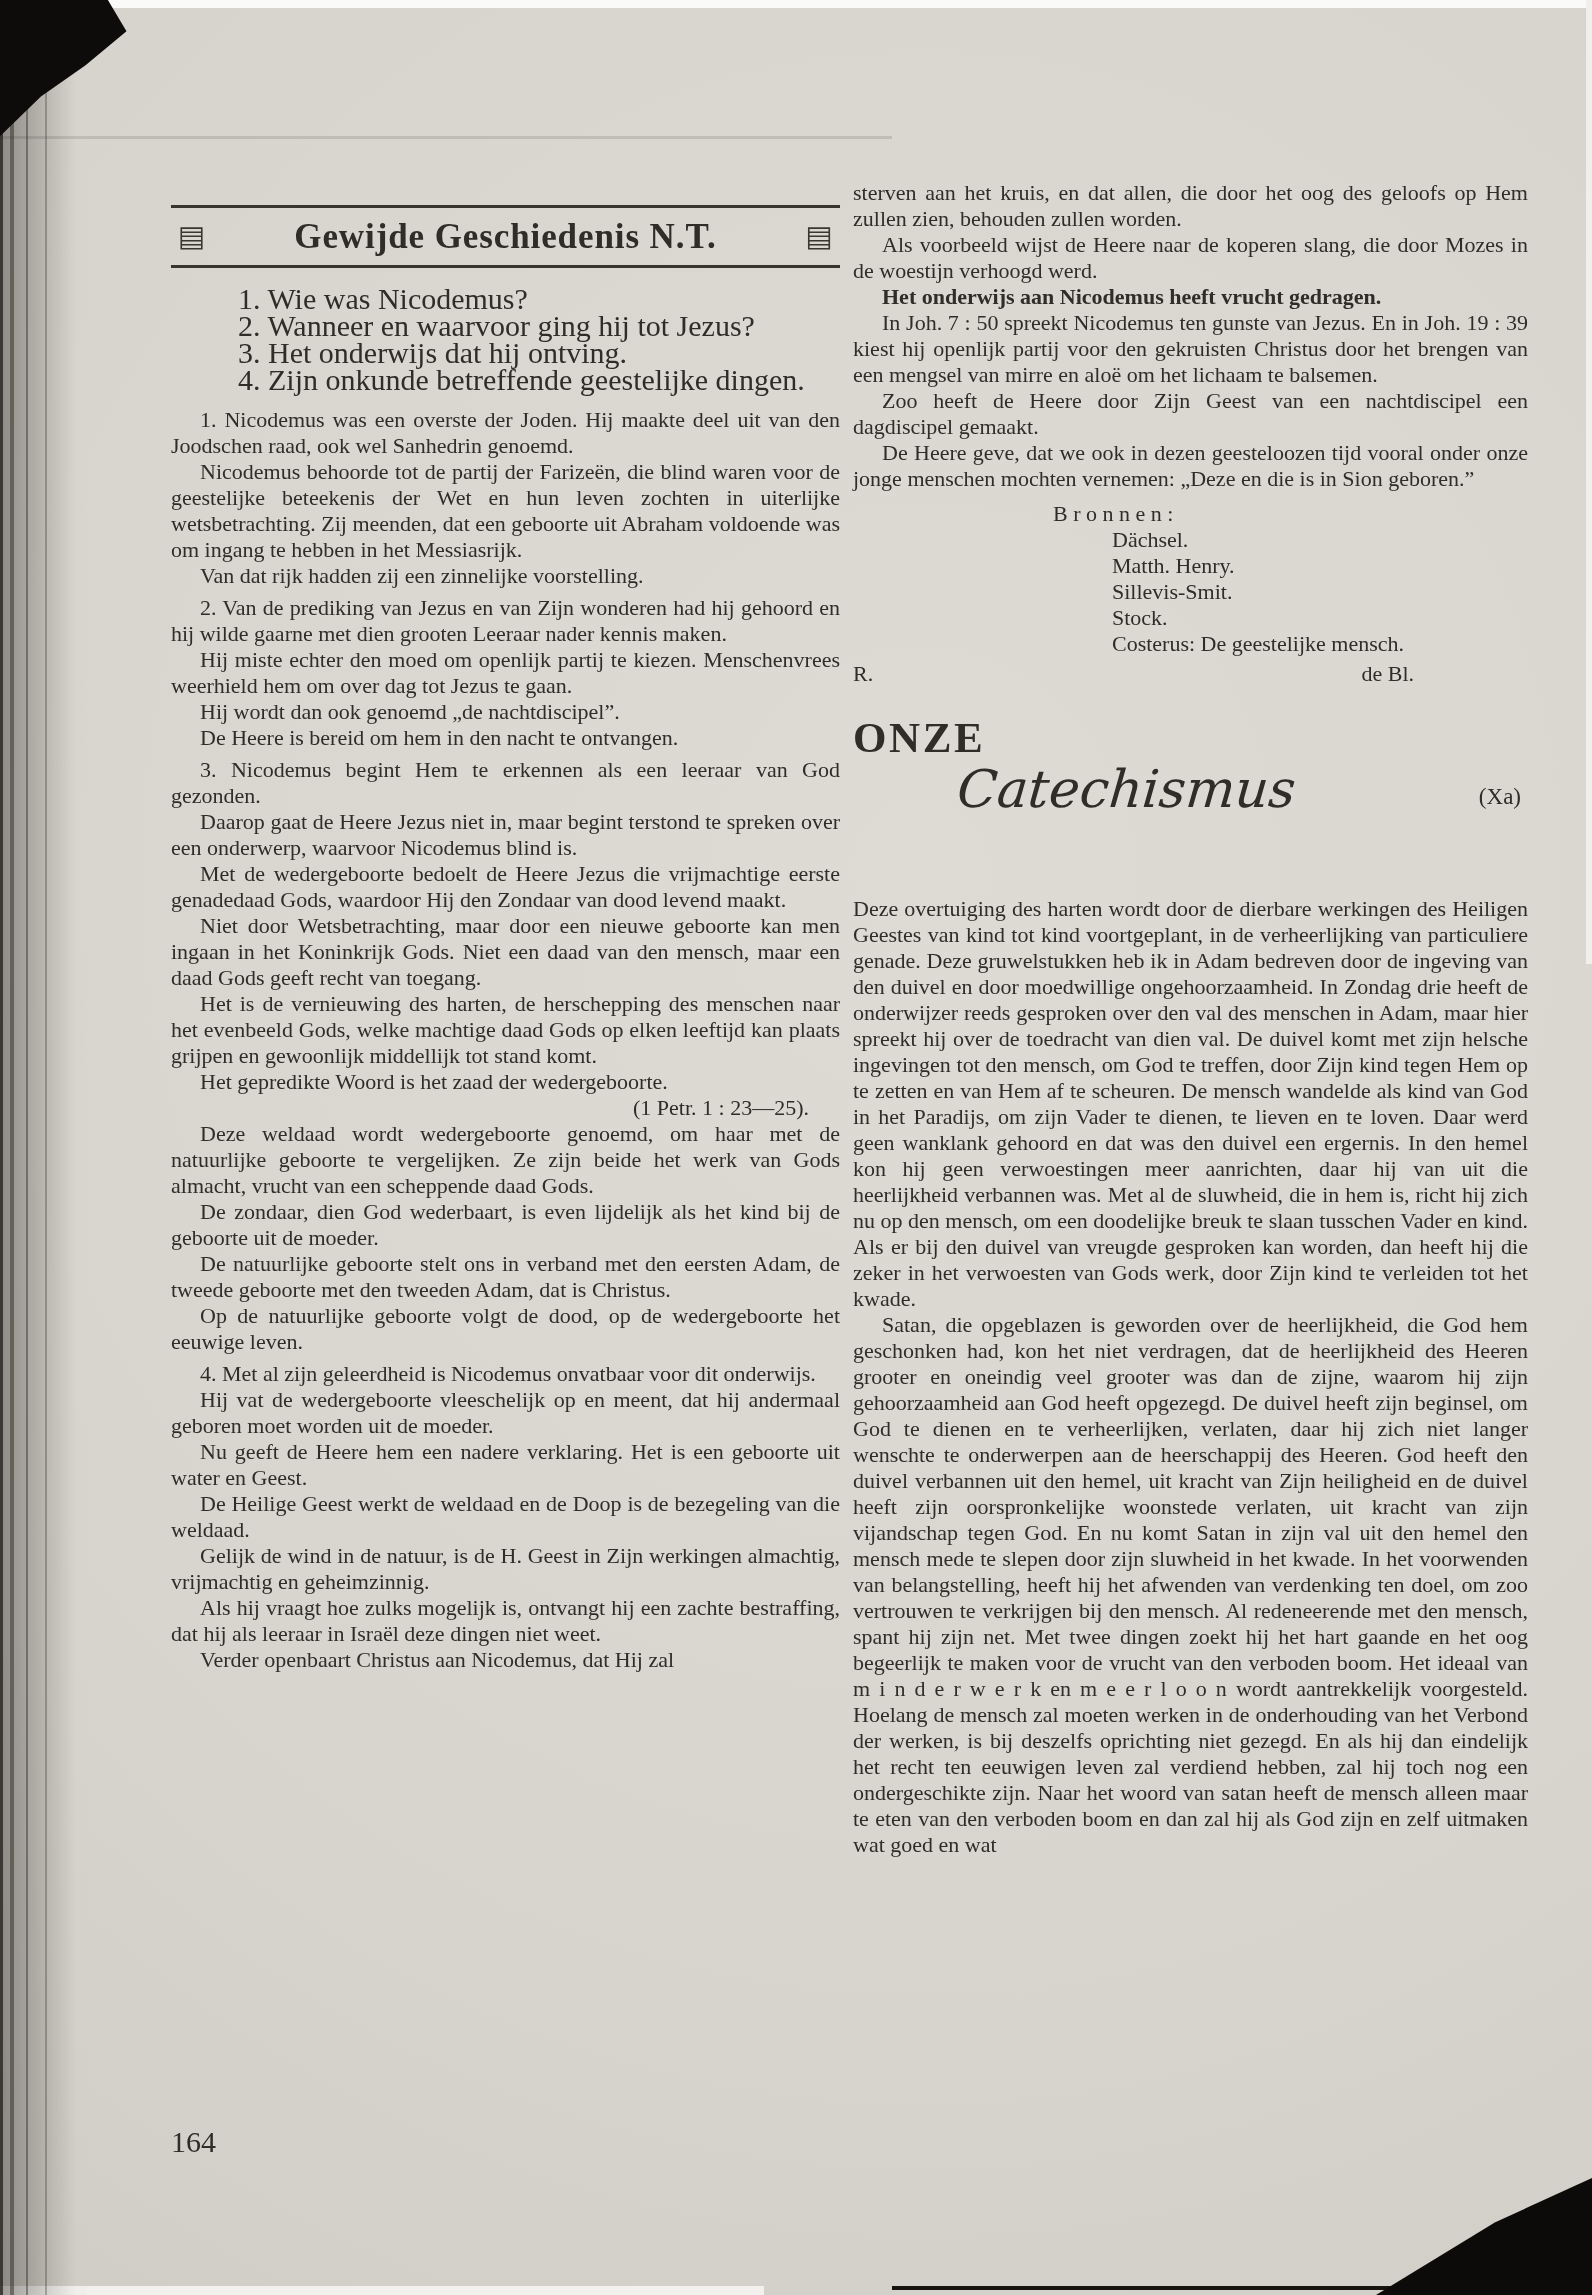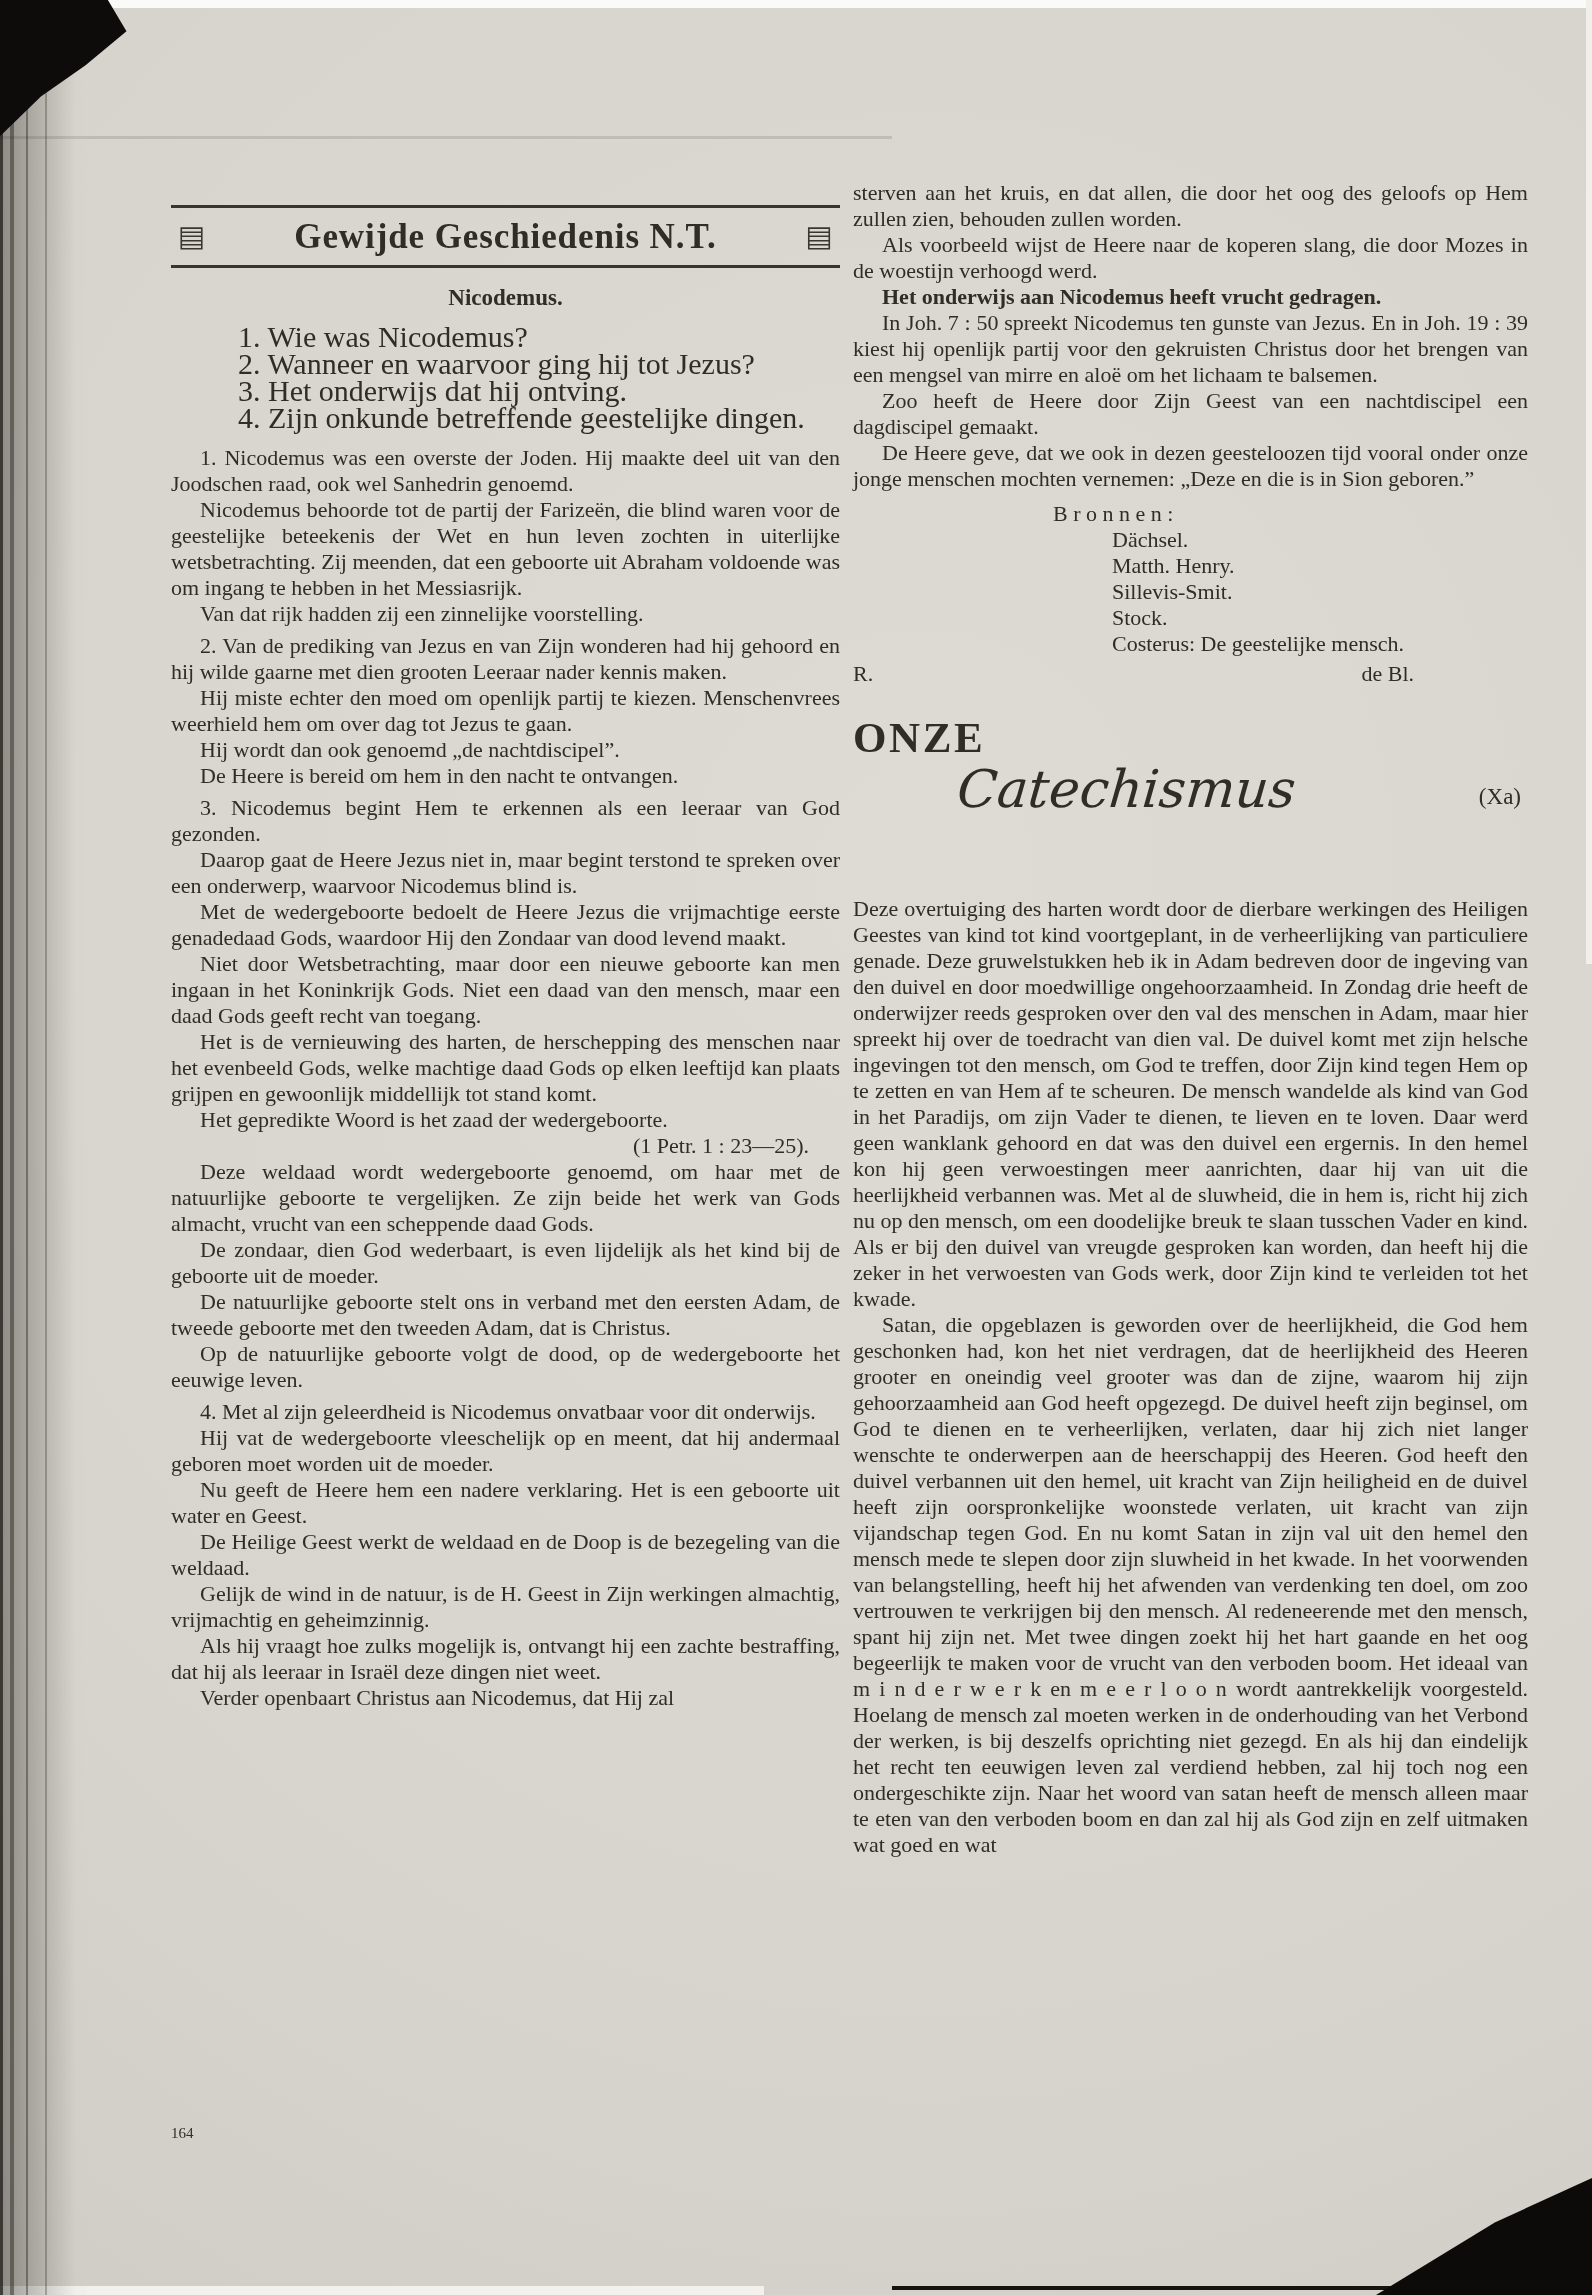--- a/index.html
+++ b/index.html
@@ -70,21 +70,21 @@
   .sig-row{display:flex;justify-content:space-between;font-size:22px;line-height:27px;margin-top:1.7px;}
   .sig-right{padding-right:114px;}
   
   .cat-block{position:relative;margin:26px 0 29px;height:154px;}
   .cat-onze{font-size:43px;font-weight:bold;letter-spacing:2.6px;}
   .cat-script{
     font-family:"DejaVu Serif",serif;font-style:italic;font-size:52px;
     margin-left:102px;margin-top:-3.5px;transform:skewX(-5deg);transform-origin:left bottom;
   }
   .cat-suffix{position:absolute;right:7px;top:71px;font-size:23px;}
-  .page-num{position:absolute;left:171px;top:2125px;font-size:15px;z-index:6;}
+  .page-num{position:absolute;left:171px;top:2125px;font-size:30px;z-index:6;}
 </style>
 </head>
 <body>
 
 <div class="page">
 
   <div class="strip-top"></div>
   <div class="strip-right"></div>
   <div class="strip-bottom"></div>
   <div class="top-edge-shadow"></div>
@@ -92,21 +92,20 @@
   <div class="corner-tl"></div>
   <div class="corner-br"></div>
   <div class="bottom-line"></div>
 
   <div class="col col-left">
     <div class="gg-header">
       <span class="orn">▤</span>
       <span class="gg-title">Gewijde Geschiedenis N.T.</span>
       <span class="orn">▤</span>
     </div>
-    <div class="nico-title">Nicodemus.</div>
     <div class="questions">
         <div class="q">1.  Wie was Nicodemus?</div>
         <div class="q">2.  Wanneer en waarvoor ging hij tot Jezus?</div>
         <div class="q">3.  Het onderwijs dat hij ontving.</div>
         <div class="q">4.  Zijn onkunde betreffende geestelijke dingen.</div>
       </div>
     <div class="paras">
         <p class="para sp">1.  Nicodemus was een overste der Joden. Hij maakte deel uit van den Joodschen raad, ook wel Sanhedrin genoemd.</p>
         <p class="para">Nicodemus behoorde tot de partij der Farizeën, die blind waren voor de geestelijke beteekenis der Wet en hun leven zochten in uiterlijke wetsbetrachting. Zij meenden, dat een geboorte uit Abraham voldoende was om ingang te hebben in het Messiasrijk.</p>
         <p class="para">Van dat rijk hadden zij een zinnelijke voorstelling.</p>

